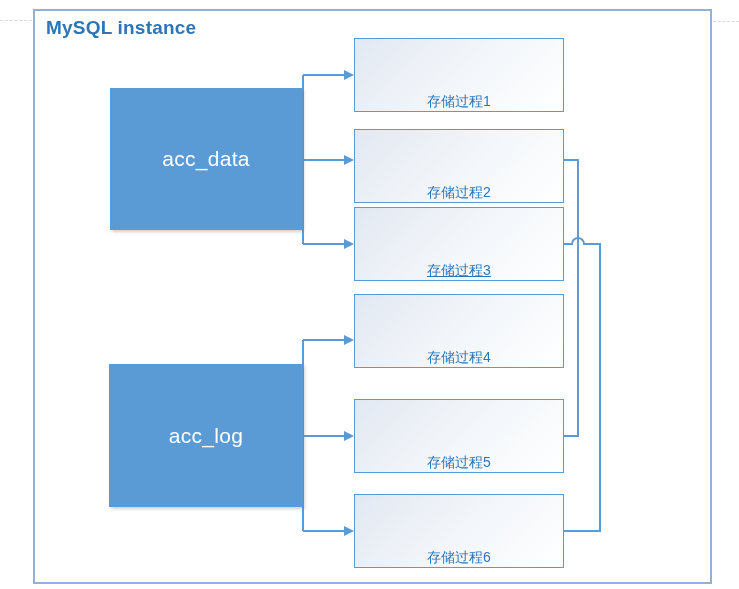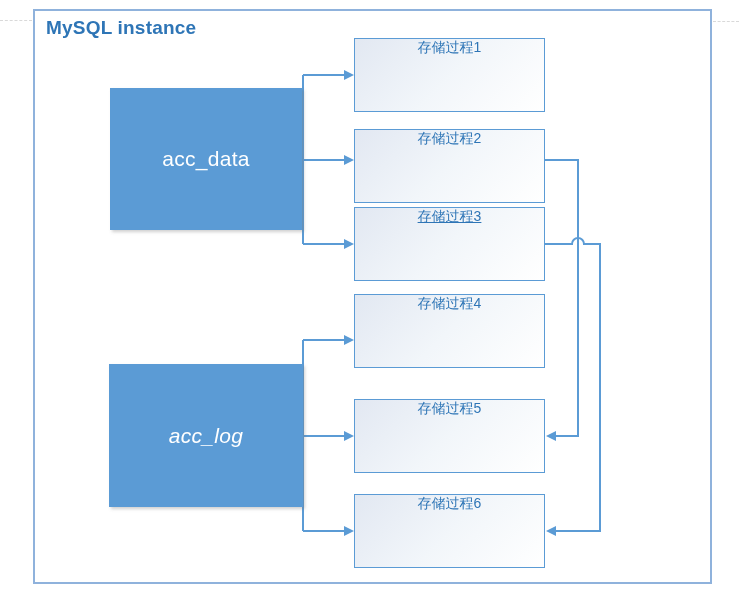--- a/index.html
+++ b/index.html
@@ -22,27 +22,27 @@
   .guide-left  { left:0;  top:20px; width:32px; }
   .guide-right { left:713px; top:21px; width:26px; }
   .source-node {
     position:absolute; background:#5B9BD5; color:#ffffff;
     display:flex; align-items:center; justify-content:center;
     font-size:21px; letter-spacing:0.3px;
     box-shadow:2px 2px 3px rgba(120,120,120,0.35);
     margin-left:16px;
   }
   .src-data { left:94px; top:88px;  width:192px; height:142px; }
-  .src-log  { left:93px; top:364px; width:194px; height:143px;font-style:italic; }
+  .src-log  { left:93px; top:364px; width:194px; height:143px; }
   .proc-node {
-    position:absolute; left:354px; width:191px; height:74px;
+    position:absolute; left:354px; width:210px; height:74px;
     border:1.5px solid #5B9BD5; box-sizing:border-box;
     background:linear-gradient(135deg,#e2e8f2 0%,#f2f6fa 50%,#ffffff 100%);
     color:#2E75B6; font-size:14px;
-    display:flex; align-items:flex-start; justify-content:center;
+    display:flex; align-items:flex-end; justify-content:center;
   }
   .proc-1 { top:38px; }
   .proc-2 { top:129px; }
   .proc-3 { top:207px;text-decoration:underline; }
   .proc-4 { top:294px; }
   .proc-5 { top:399px; }
   .proc-6 { top:494px; }
   svg.connector-layer {
     position:absolute; left:0; top:0; width:739px; height:589px;
     pointer-events:none;

